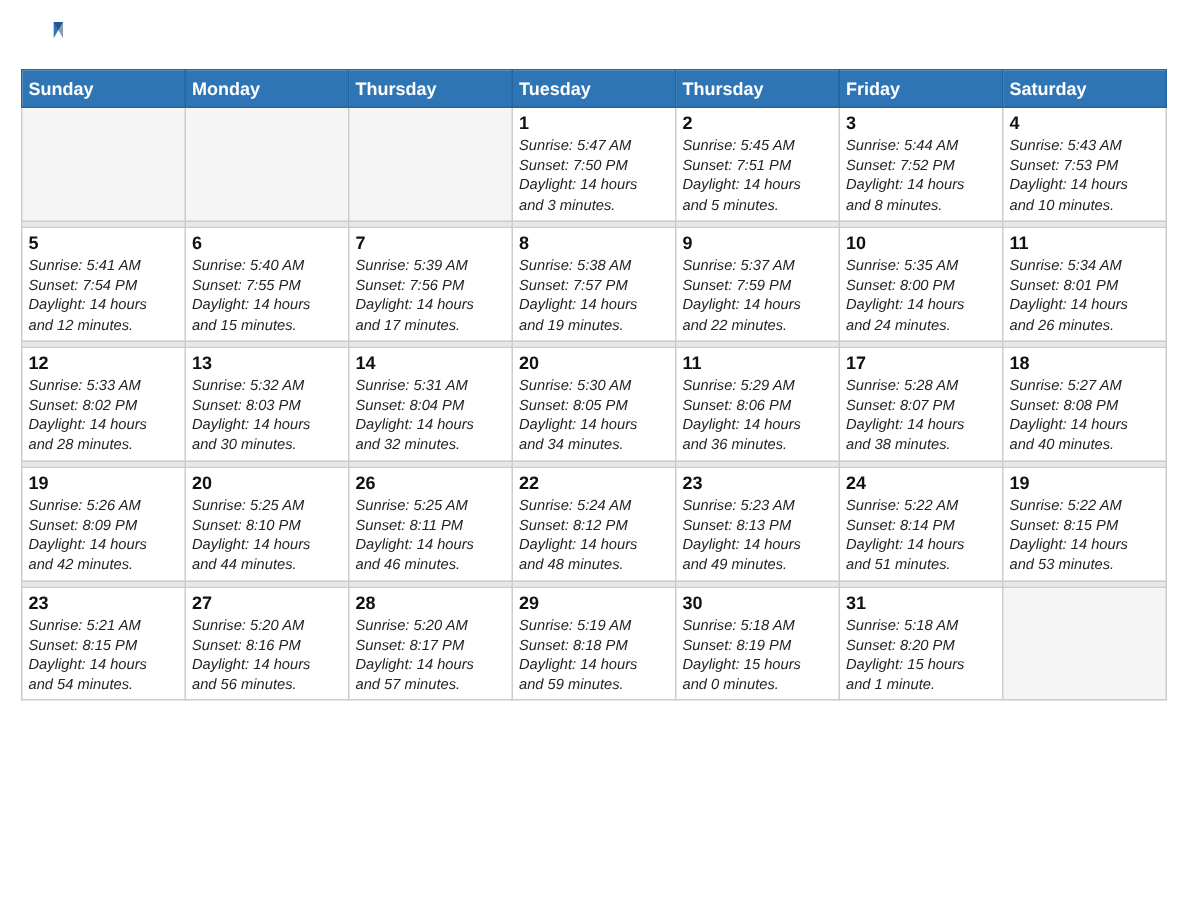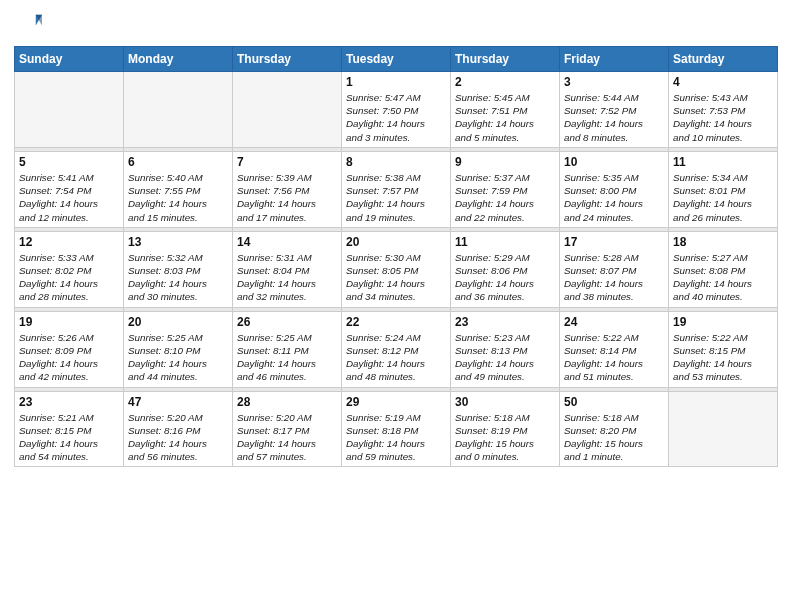--- a/index.html
+++ b/index.html
@@ -274,36 +274,36 @@
           <td></td>
           <td></td>
           <td></td>
         </tr>
         <tr>
           <td>
             <div class="day-num">23</div>
             <div class="day-info">Sunrise: 5:21 AM<br>Sunset: 8:15 PM<br>Daylight: 14 hours<br>and 54 minutes.</div>
           </td>
           <td>
-            <div class="day-num">47</div>
+            <div class="day-num">27</div>
             <div class="day-info">Sunrise: 5:20 AM<br>Sunset: 8:16 PM<br>Daylight: 14 hours<br>and 56 minutes.</div>
           </td>
           <td>
             <div class="day-num">28</div>
             <div class="day-info">Sunrise: 5:20 AM<br>Sunset: 8:17 PM<br>Daylight: 14 hours<br>and 57 minutes.</div>
           </td>
           <td>
             <div class="day-num">29</div>
             <div class="day-info">Sunrise: 5:19 AM<br>Sunset: 8:18 PM<br>Daylight: 14 hours<br>and 59 minutes.</div>
           </td>
           <td>
             <div class="day-num">30</div>
             <div class="day-info">Sunrise: 5:18 AM<br>Sunset: 8:19 PM<br>Daylight: 15 hours<br>and 0 minutes.</div>
           </td>
           <td>
-            <div class="day-num">50</div>
+            <div class="day-num">31</div>
             <div class="day-info">Sunrise: 5:18 AM<br>Sunset: 8:20 PM<br>Daylight: 15 hours<br>and 1 minute.</div>
           </td>
           <td class="empty"></td>
         </tr>
       </tbody>
   </table>
 </div>
 
 </body></html>

